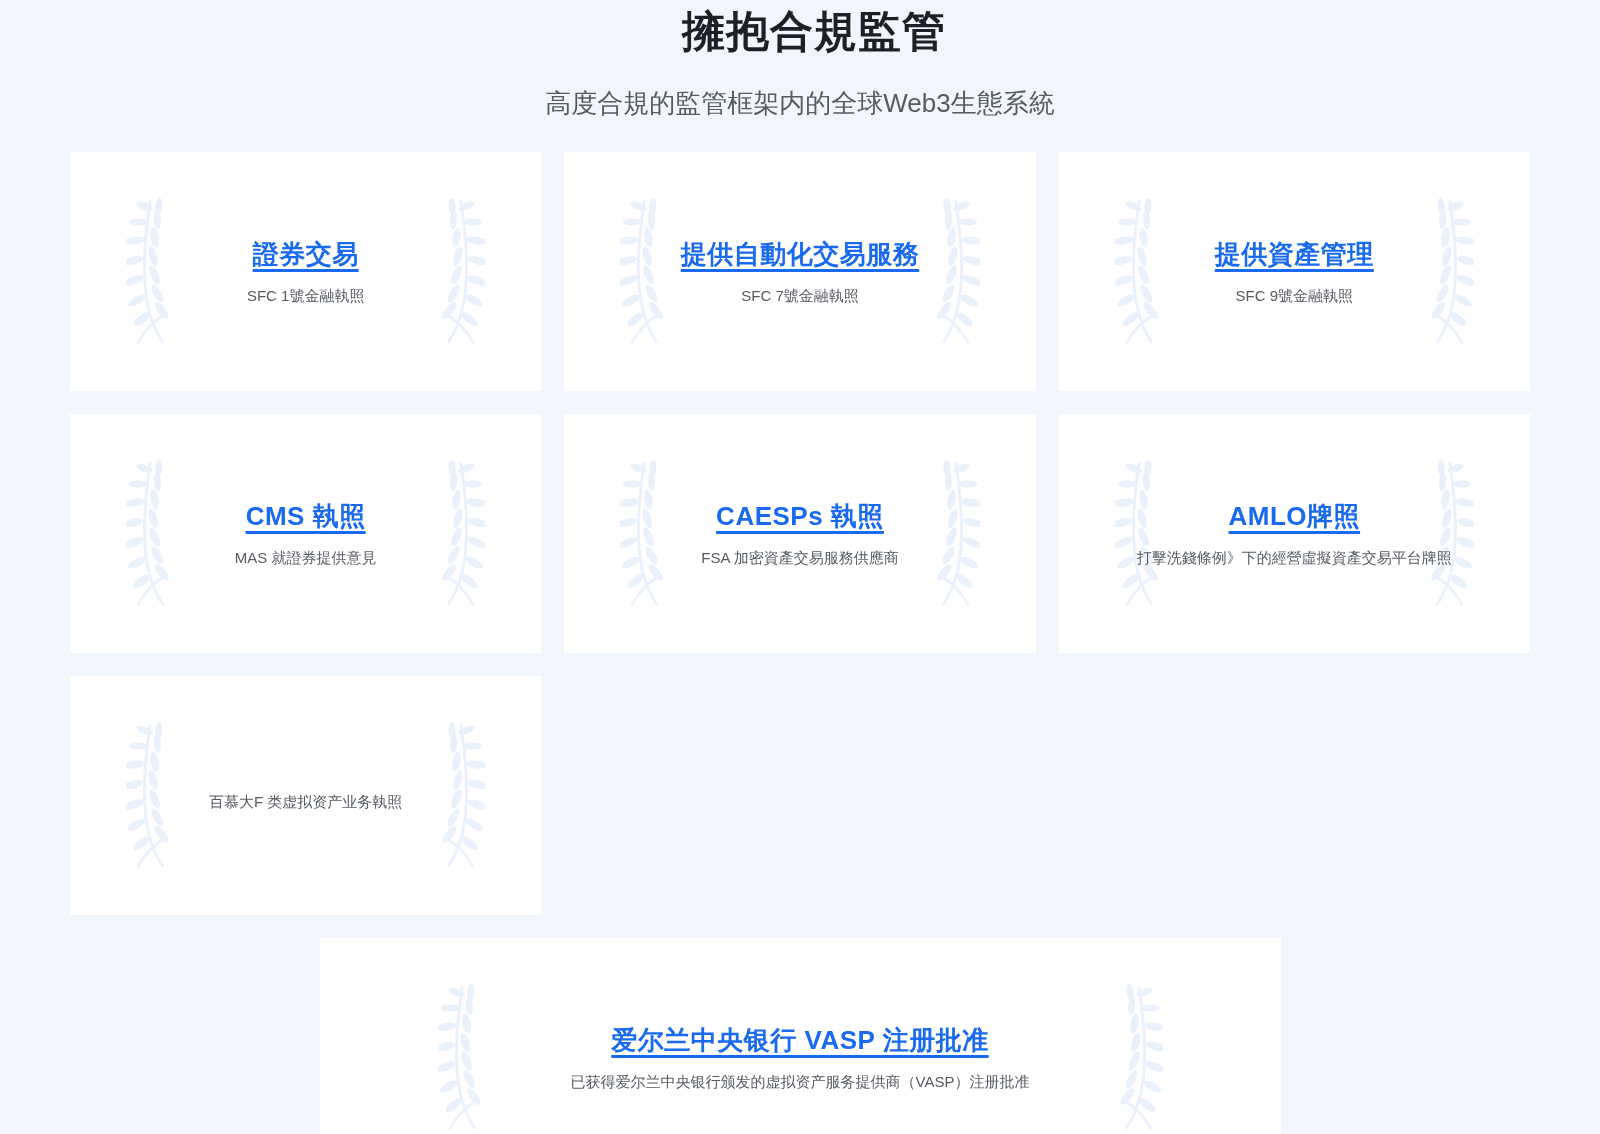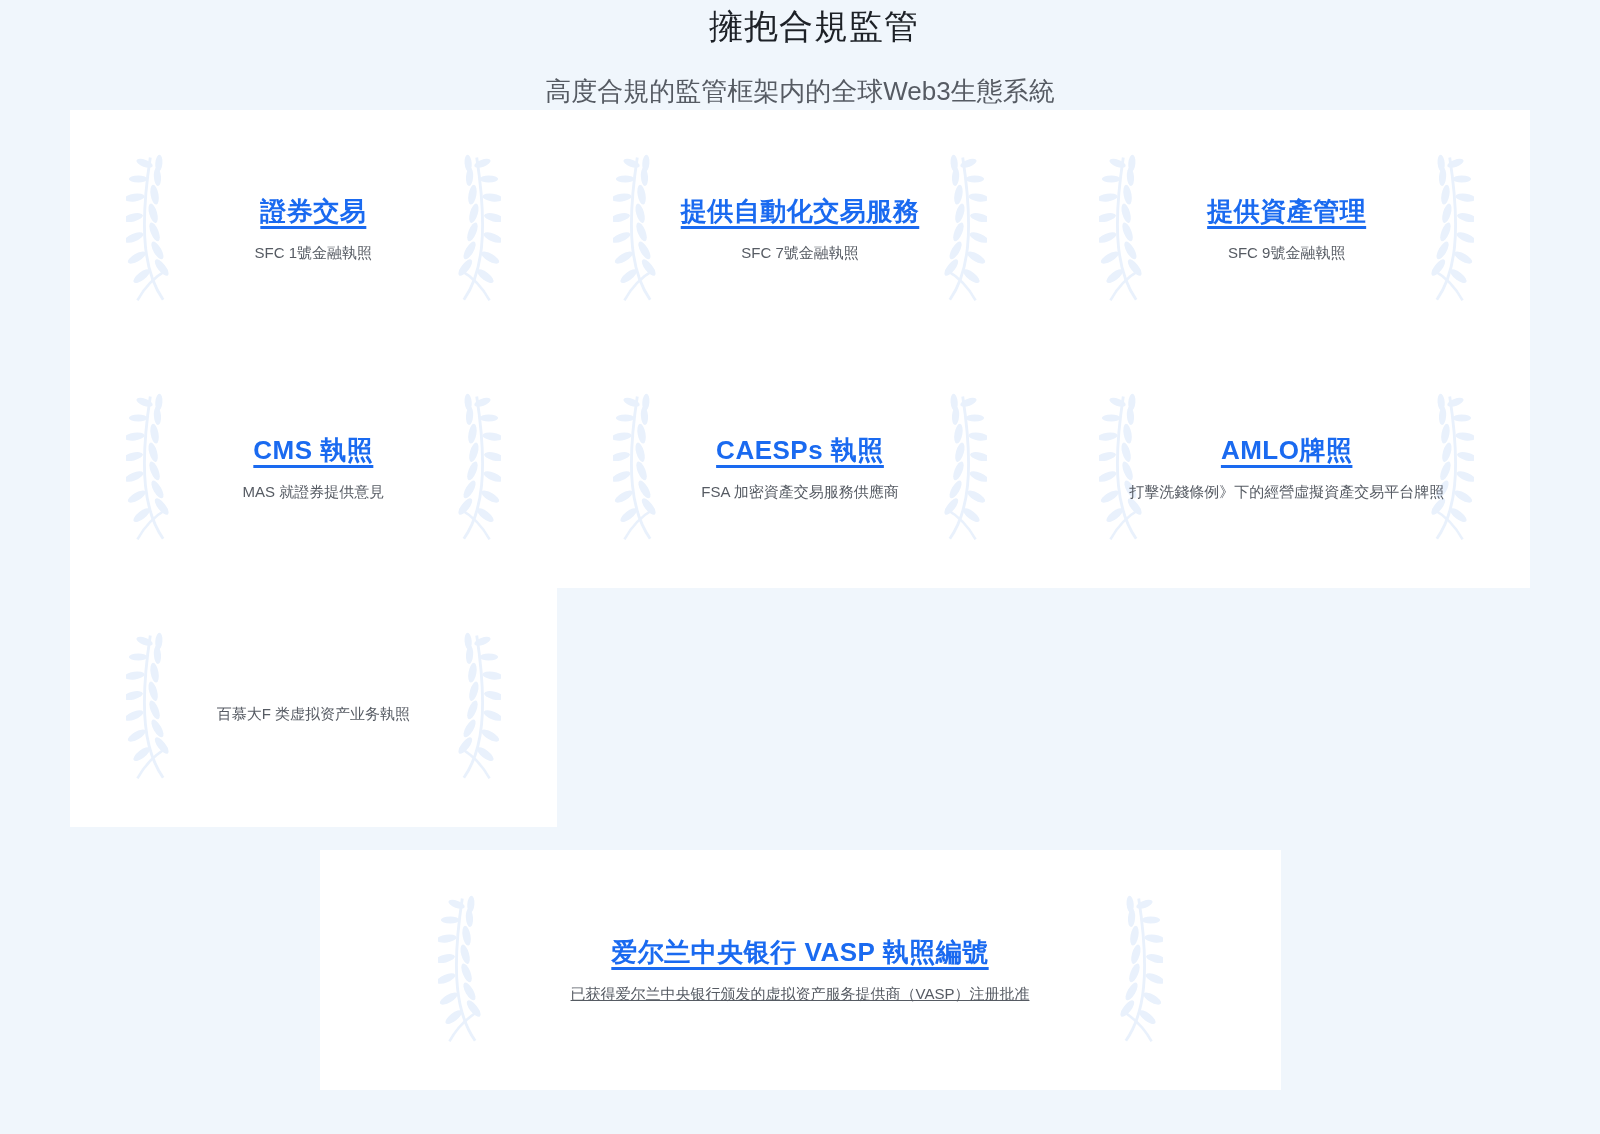--- a/index.html
+++ b/index.html
@@ -13,37 +13,39 @@
   * { box-sizing: border-box; margin: 0; padding: 0; }
   html, body {
     width: 1600px;
     height: 1134px;
     overflow: hidden;
     background: var(--background);
     font-family: "Liberation Sans", "DejaVu Sans", sans-serif;
   }
   .page-header { text-align: center; padding-top: 4px; }
   .page-title {
-    font-size: 34px;
-    font-weight: 400;
+    font-size: 43px;
+    font-weight: 700;
     color: var(--heading);
     line-height: 1.3;
     letter-spacing: 1px;
     margin-left: 28px;
   }
   .page-subtitle {
     font-size: 26px;
     color: var(--muted);
     margin-top: 25px;
     line-height: 1.4;
   }
   .cards-grid {
     display: grid;
     grid-template-columns: repeat(3, 1fr);
+    gap: 23px;
     padding: 0 70px;
+    margin-top: 31px;
   }
   .card {
     position: relative;
     background: var(--card);
     height: 239px;
     display: flex;
     flex-direction: column;
     justify-content: center;
     align-items: center;
     text-align: center;
@@ -73,21 +75,21 @@
   }
   .wide-card-wrap {
     display: flex;
     justify-content: center;
     margin-top: 23px;
   }
   .wide-card {
     width: 961px;
     height: 240px;
   }
-  .wide-card .card-subtitle { max-width: 820px; text-decoration: underline; }
+  .wide-card .card-subtitle { max-width: 820px; }
   .laurel {
     position: absolute;
     top: 50%;
     transform: translateY(-50%);
     width: 50px;
     height: 168px;
     color: var(--watermark);
     z-index: 1;
   }
   .laurel-left { left: 56px; }
@@ -210,16 +212,16 @@
 </main>
 
 <div class="wide-card-wrap">
   <div class="card wide-card">
     <svg class="laurel laurel-left" viewBox="0 0 70 212">
         <use href="#laurel-branch"></use>
       </svg>
     <svg class="laurel laurel-right" viewBox="0 0 70 212">
         <use href="#laurel-branch"></use>
       </svg>
-    <a class="card-title-link">爱尔兰中央银行 VASP 執照編號</a>
+    <a class="card-title-link">爱尔兰中央银行 VASP 注册批准</a>
     <div class="card-subtitle">已获得爱尔兰中央银行颁发的虚拟资产服务提供商（VASP）注册批准</div>
   </div>
 </div>
 
 </body></html>

